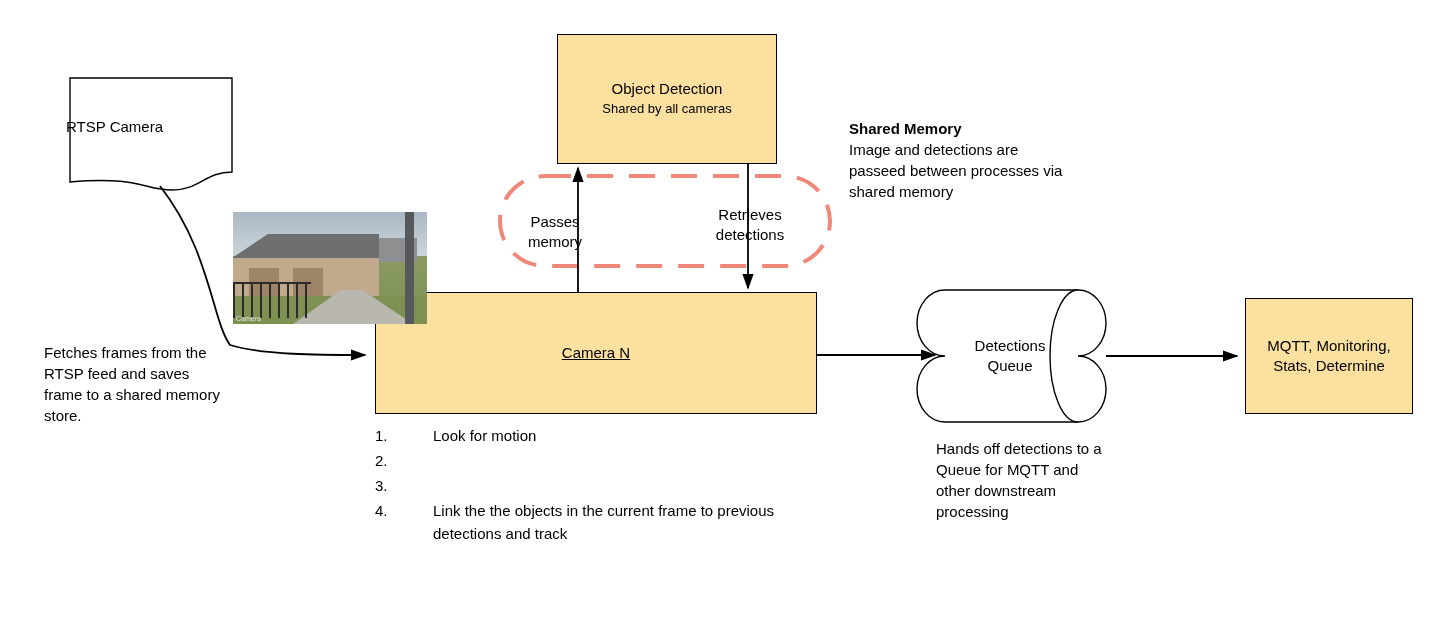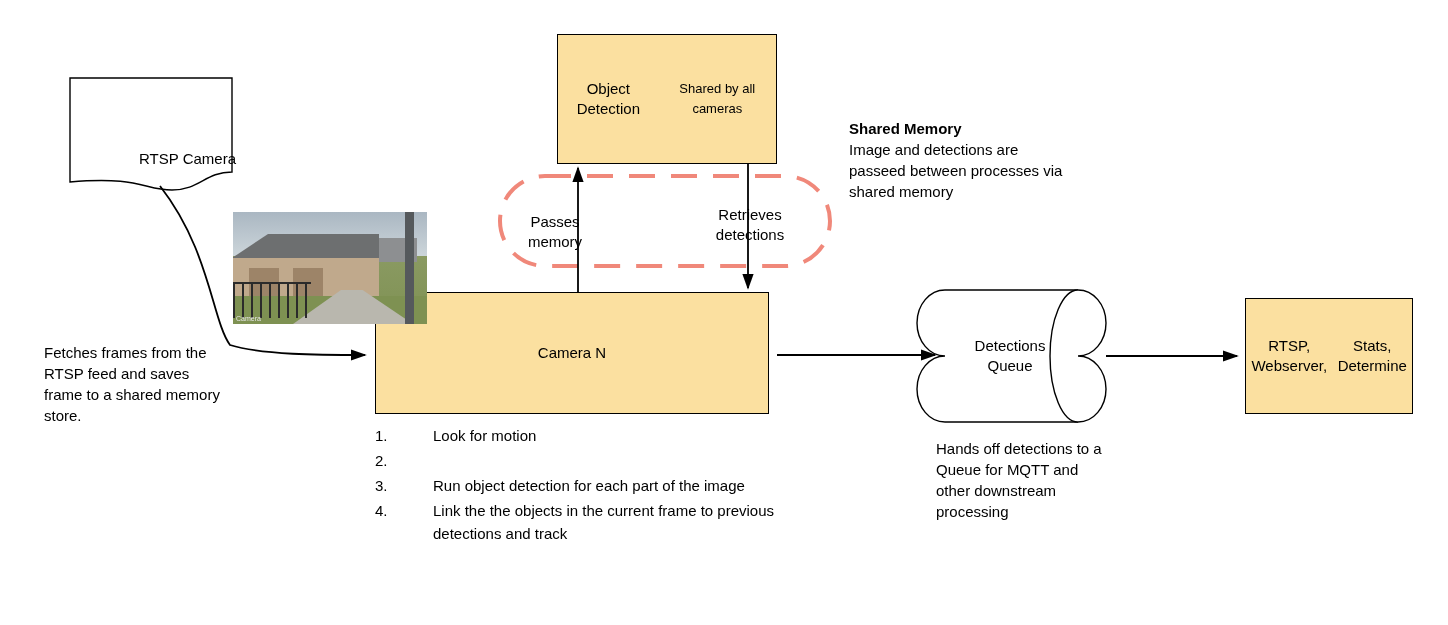--- a/index.html
+++ b/index.html
@@ -27,39 +27,38 @@
     pointer-events: none;
   }
   .node {
     position: absolute;
     box-sizing: border-box;
   }
   .box {
     background: #fbe0a0;
     border: 1px solid #000000;
     display: flex;
-    flex-direction: row;
+    flex-direction: column;
     align-items: center;
     justify-content: center;
     text-align: center;
   }
   .box-title {
     font-size: 15px;
     line-height: 20px;
   }
   .box-sub {
     font-size: 13px;
     line-height: 20px;
   }
   .doc-label {
     position: absolute;
     width: 170px;
-    text-align: right;
-    font-size: 15px;
-    margin-top: 32px;
+    text-align: left;
+    font-size: 15px;
   }
   .plain-text {
     position: absolute;
     font-size: 15px;
     line-height: 21px;
   }
   .bold-head {
     font-weight: bold;
   }
   .edge-label {
@@ -177,26 +176,26 @@
     <path d="M1106,356 L1237,356" fill="none" stroke="#000000" stroke-width="1.8" marker-end="url(#arrow)"></path>
   </svg>
 
   <div class="doc-label" style="left:66px; top:118px;">RTSP Camera</div>
 
   <div class="node box" style="left:557px; top:34px; width:220px; height:130px;">
     <div class="box-title">Object Detection</div>
     <div class="box-sub">Shared by all cameras</div>
   </div>
 
-  <div class="node box" style="left:375px; top:292px; width:394px; height:122px;">
+  <div class="node box" style="left:375px; top:292px; width:442px; height:122px;text-decoration:underline;">
     <div class="box-title">Camera N</div>
   </div>
 
   <div class="node box" style="left:1245px; top:298px; width:168px; height:116px;">
-    <div class="box-title">RTSP, Webserver,</div>
+    <div class="box-title">MQTT, Monitoring,</div>
     <div class="box-title">Stats, Determine</div>
   </div>
 
   <div class="thumb">
     <div class="sky"></div>
     <div class="bg-house"></div>
     <div class="roof"></div>
     <div class="wall"></div>
     <div class="door1"></div>
     <div class="door2"></div>
@@ -238,21 +237,20 @@
   <div class="steps" style="left:375px; top:424px; width:400px;">
     <div class="steps-row">
       <div class="steps-num">1.</div>
       <div class="steps-txt">Look for motion</div>
     </div>
     <div class="steps-row">
       <div class="steps-num">2.</div>
     </div>
     <div class="steps-row">
       <div class="steps-num">3.</div>
-      <div class="steps-txt">Run object detection for each part of the image</div>
     </div>
     <div class="steps-row">
       <div class="steps-num">4.</div>
       <div class="steps-txt">Link the the objects in the current frame to previous detections and track</div>
     </div>
   </div>
 
 </div>
 
 </body></html>

